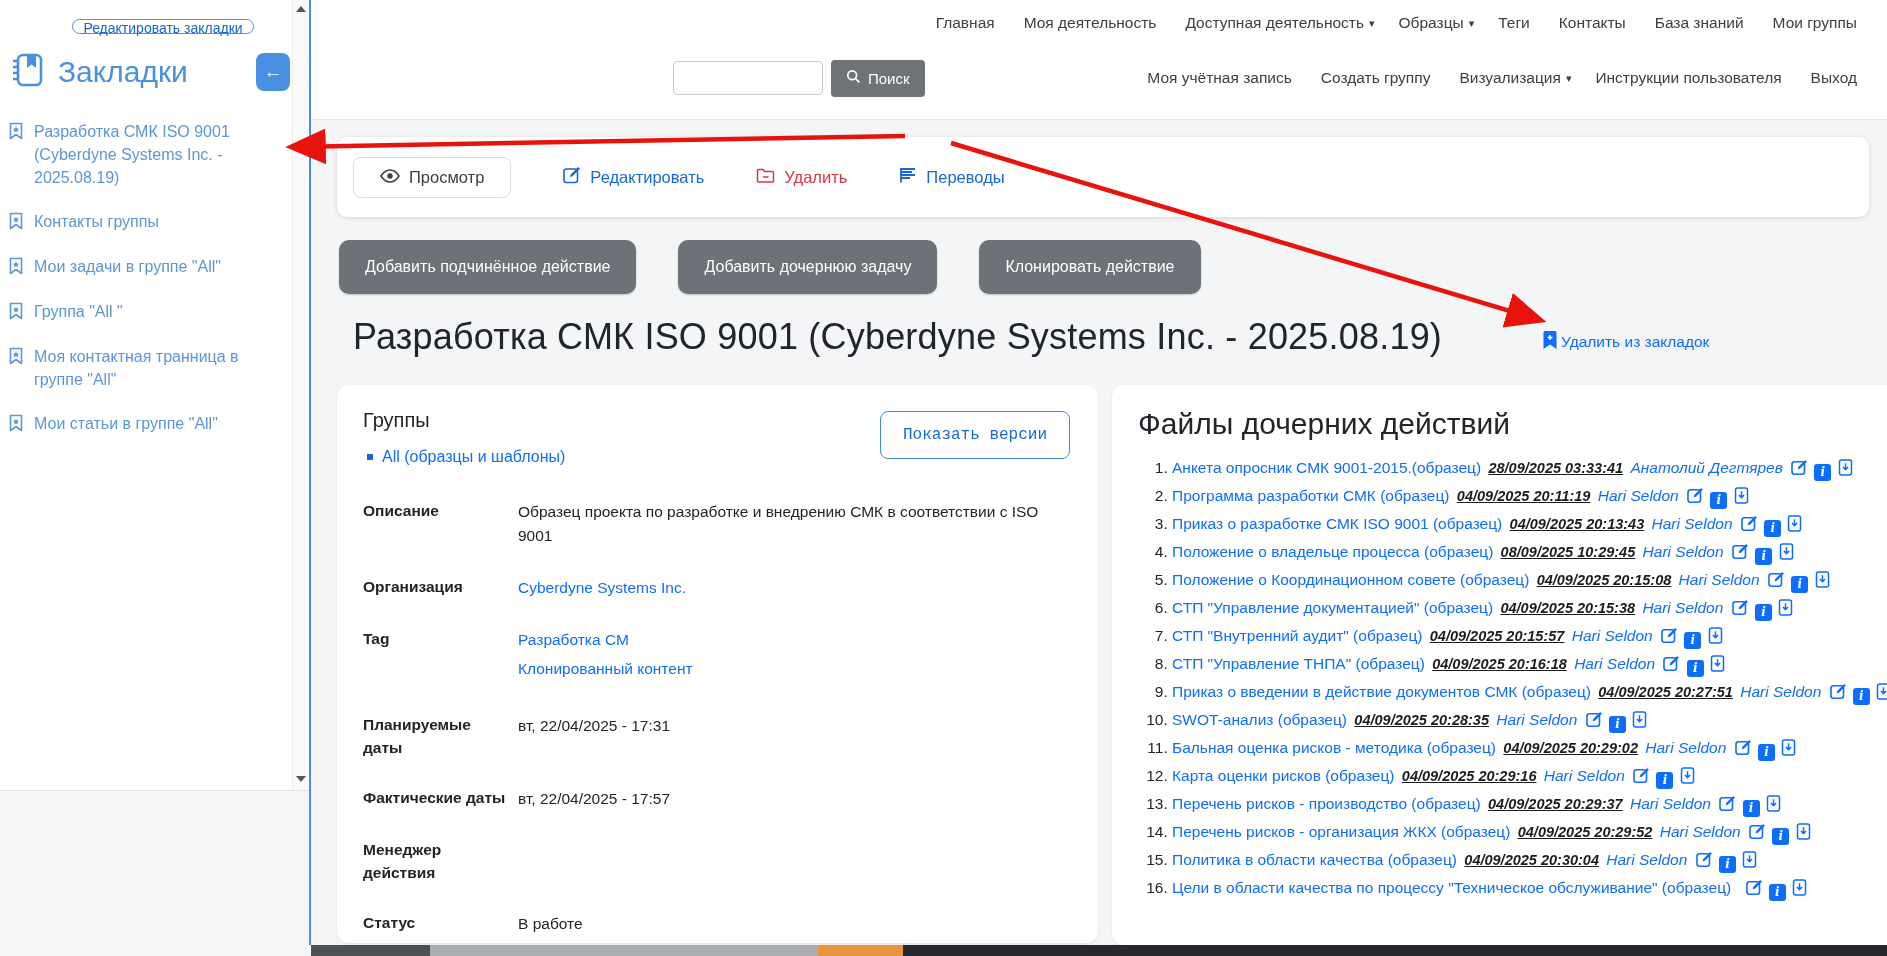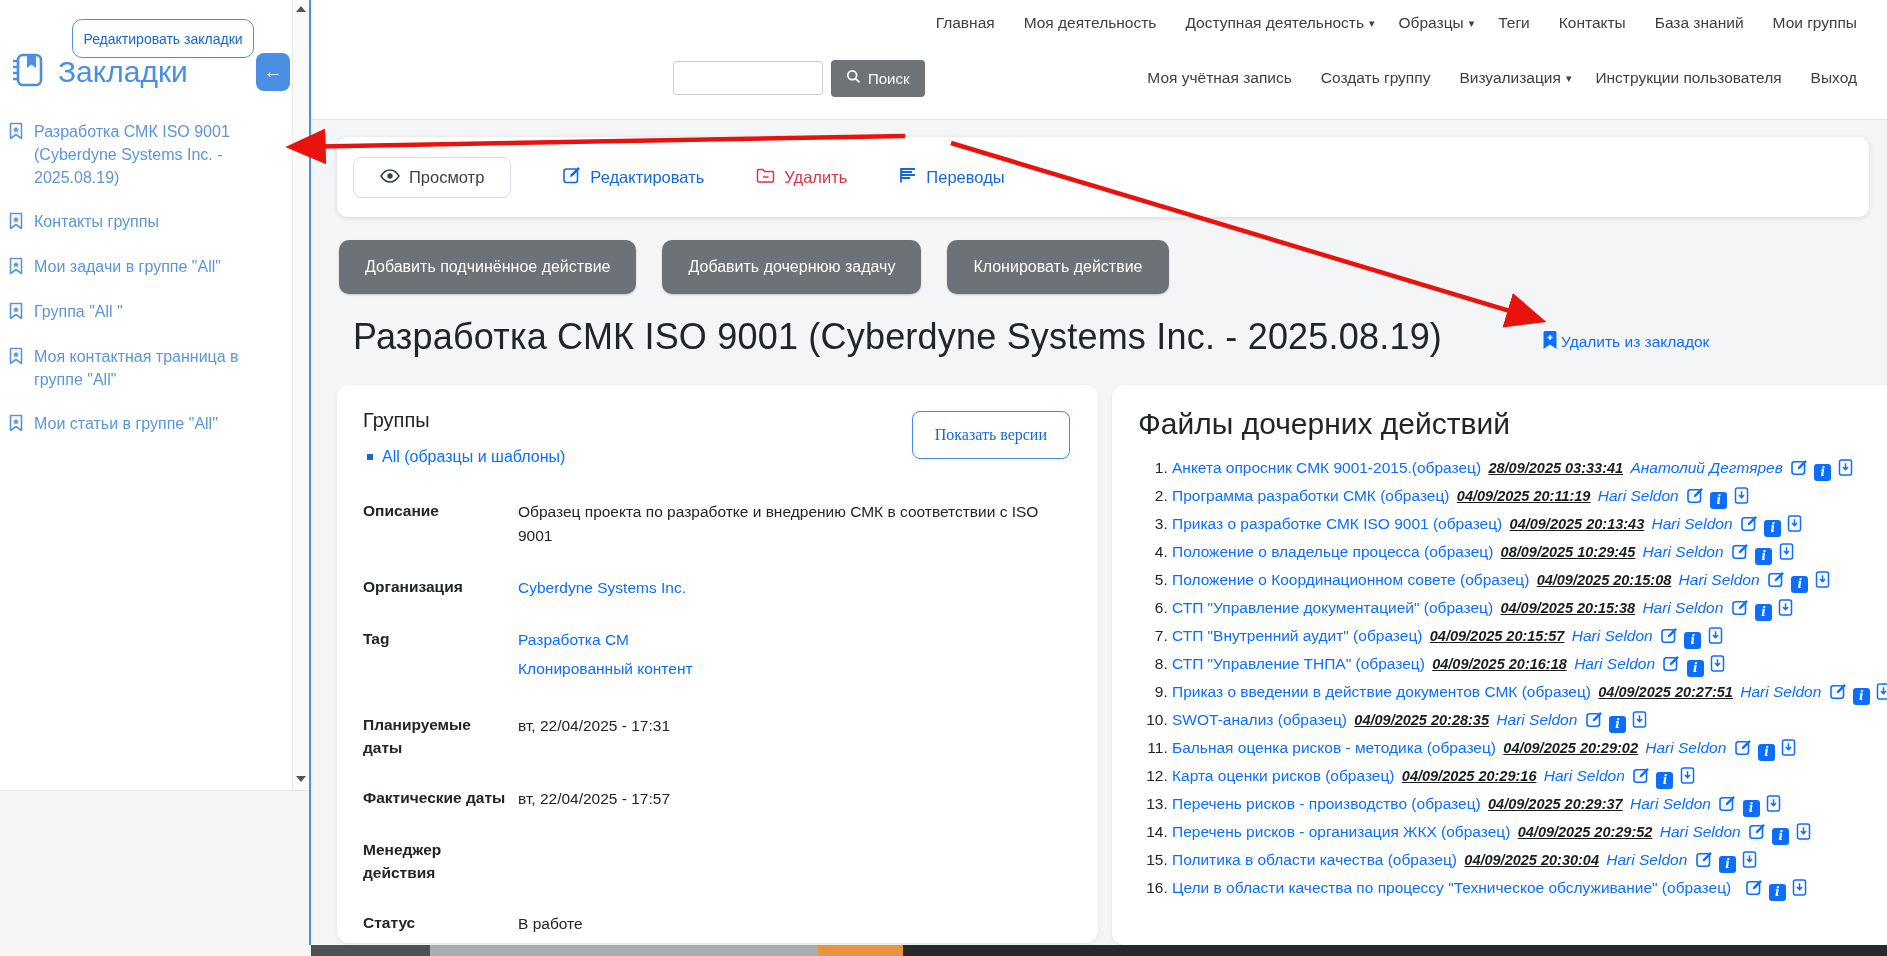--- a/index.html
+++ b/index.html
@@ -8,21 +8,21 @@
     position:relative; width:1887px; height:956px; overflow:hidden;
     font-family:"Liberation Sans","DejaVu Sans",sans-serif; color:#212529;
     background:#fff;
   }
   a { text-decoration:none; cursor:pointer; }
 
   
   .sidebar { position:absolute; left:0; top:0; width:292px; height:790px; background:#fff; z-index:5; }
   .sidebar-bottom { position:absolute; left:0; top:790px; width:311px; height:166px; background:#f6f6f6; border-top:1px solid #e4e4e4; z-index:4; }
   .edit-bm-btn {
-    position:absolute; left:72px; top:19px; width:182px; height:39px;
+    position:absolute; left:72px; top:19px; width:182px; height:15px;
     background:#fff; border:1.5px solid #4a90e2; border-radius:10px;
     color:#1766d1; font-size:14px; font-family:inherit; cursor:pointer;
   }
   .sb-header { position:absolute; left:10px; top:52px; display:flex; align-items:center; gap:14px; }
   .sb-title { font-size:30px; color:#4a90e2; font-weight:400; }
   .collapse-btn {
     position:absolute; left:256px; top:53px; width:34px; height:38px;
     background:#4a8fe2; border:none; border-radius:8px; color:#fff; font-size:19px;
     cursor:pointer; display:flex; align-items:center; justify-content:center;
   }
@@ -52,37 +52,37 @@
   .row2-links { margin-left:auto; display:flex; gap:24px; align-items:center; }
 
   
   .tabs-card { position:absolute; left:26px; top:137px; width:1532px; height:80px; background:#fff; border-radius:10px; box-shadow:0 1px 5px rgba(0,0,0,.13); display:flex; align-items:center; padding-left:16px; gap:52px; }
   .tab { display:inline-flex; align-items:center; gap:9px; font-size:16.5px; cursor:pointer; }
   .tab-active { border:1px solid #d8dde3; border-radius:8px; background:#fff; padding:10px 26px; color:#3a4046; }
   .tab-blue { color:#1668d8; }
   .tab-red { color:#dc3545; }
 
   
-  .actions { position:absolute; left:28px; top:240px; display:flex; gap:26px; }
+  .actions { position:absolute; left:28px; top:240px; display:flex; gap:42px; }
   .act-btn { background:#6c7277; color:#fff; border:none; border-radius:10px; font-size:16px; font-family:inherit; padding:18px 26px; cursor:pointer; box-shadow:0 1px 2px rgba(0,0,0,.2); }
 
   
   .page-title { position:absolute; left:42px; top:316px; font-size:36px; font-weight:300; color:#212529; letter-spacing:.2px; white-space:nowrap; }
   .remove-bm { position:absolute; left:1231px; top:330px; display:inline-flex; align-items:center; gap:3px; color:#0d6efd; font-size:15.5px; }
 
   
   .card { position:absolute; top:385px; background:#fff; border-radius:12px; box-shadow:0 1px 3px rgba(0,0,0,.09); overflow:hidden; }
   .card-left { left:26px; width:761px; height:558px; padding:24px 26px; }
   .card-right { left:801px; width:894px; height:560px; padding:18px 26px; }
 
   .groups-title { font-size:20px; color:#212529; font-weight:400; }
   .group-row { margin:16px 0 34px 4px; display:flex; align-items:center; gap:9px; }
   .sq-bullet { width:6px; height:6px; background:#1766d1; display:inline-block; }
   .group-link { color:#0d6efd; font-size:16px; }
-  .show-versions { position:absolute; right:28px; top:26px; background:#fff; border:1.5px solid #3f8ae0; color:#1668d8; border-radius:8px; font-size:16px; font-family:Liberation Serif, serif; padding:14px 22px; cursor:pointer; }
+  .show-versions { position:absolute; right:28px; top:26px; background:#fff; border:1.5px solid #3f8ae0; color:#1668d8; border-radius:8px; font-size:16px; font-family:Liberation Mono, monospace; padding:14px 22px; cursor:pointer; }
 
   .frow { display:flex; margin-bottom:28px; }
   .flabel { flex:none; width:155px; font-weight:bold; font-size:15.5px; line-height:1.45; padding-right:12px; }
   .fvalue { flex:1; font-size:15.5px; line-height:1.55; }
   .fvalue a { color:#0d6efd; display:inline-block; }
   .fvalue a + a { margin-top:4px; }
   .fvalue .stack a { display:block; margin-bottom:5px; }
 
   .files-title { font-size:30px; font-weight:400; color:#212529; margin:4px 0 14px 0; }
   .file-list { list-style:decimal outside; padding-left:34px; }

